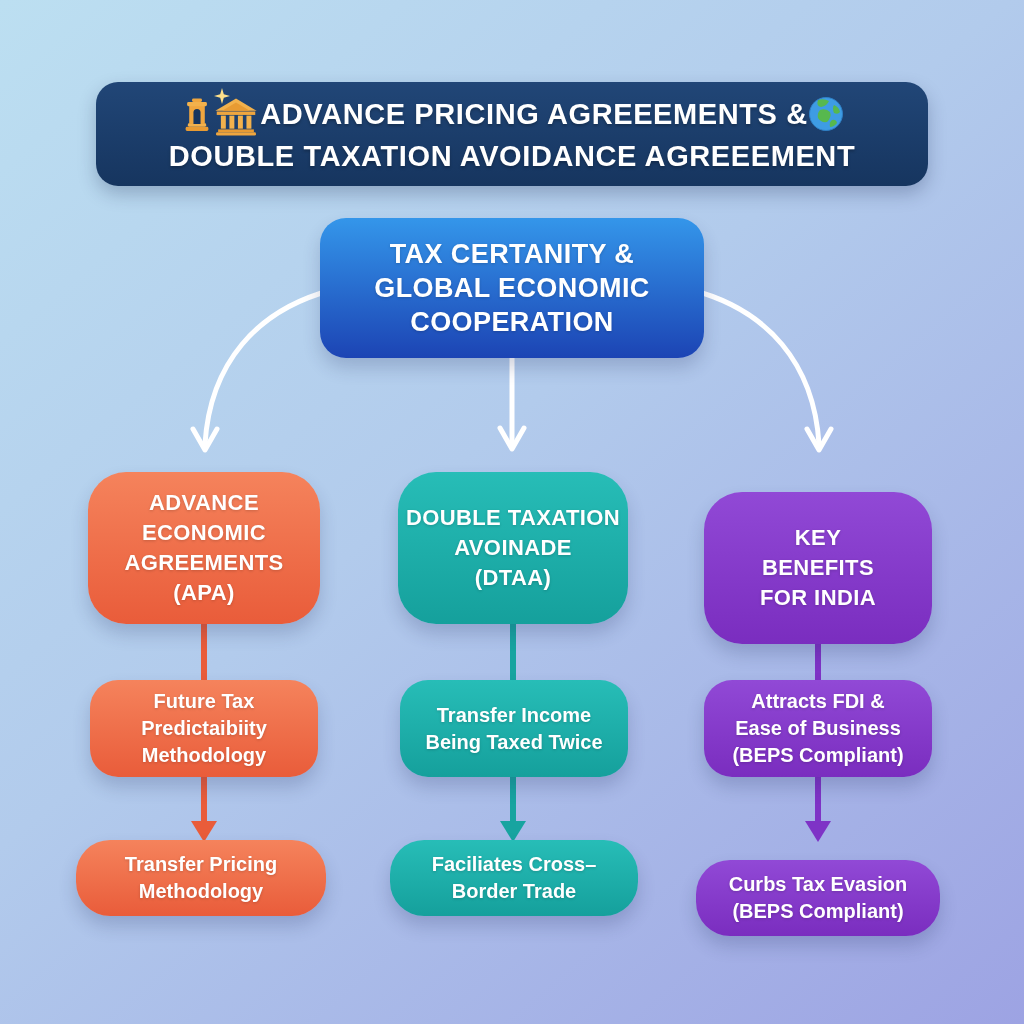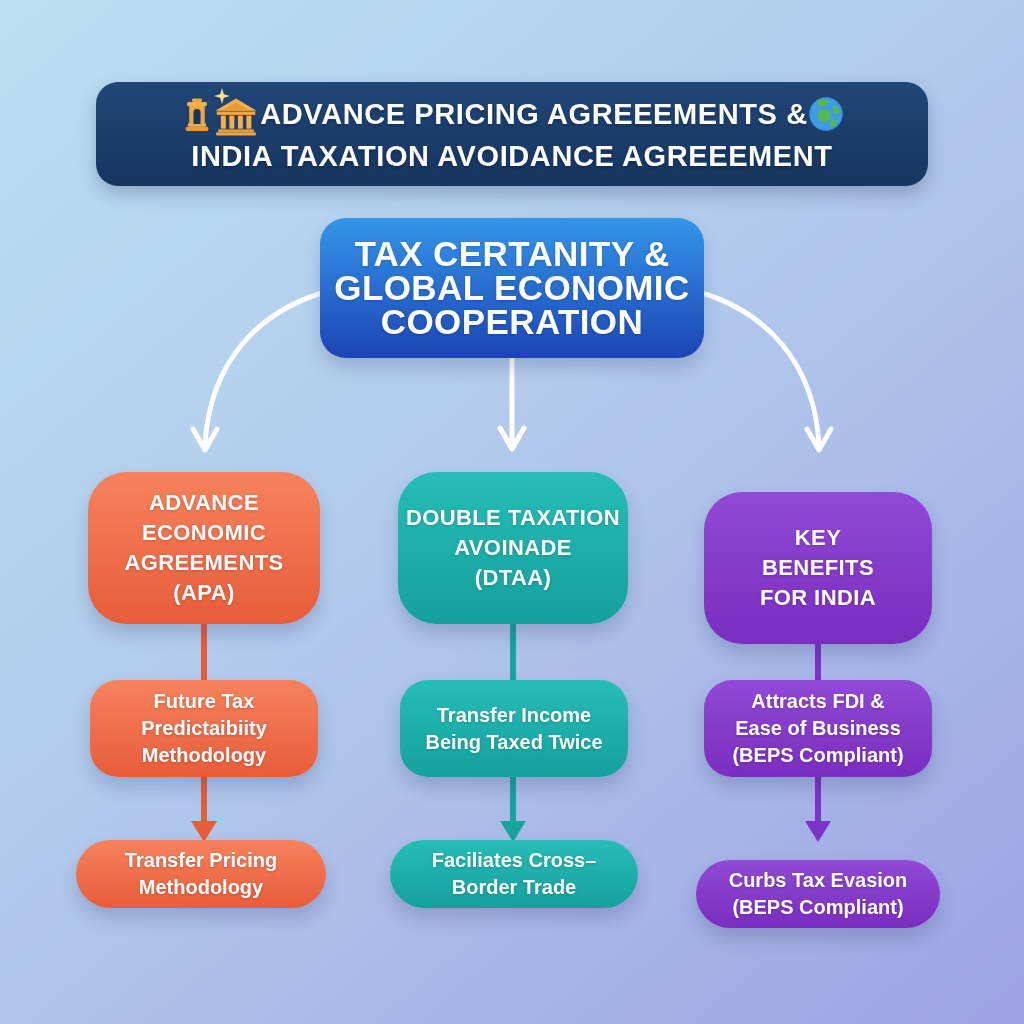--- a/index.html
+++ b/index.html
@@ -27,26 +27,26 @@
   .bank-wrap .sparkle{position:absolute;right:-4px;top:-4px;}
   .box{
     position:absolute;display:flex;align-items:center;justify-content:center;
     color:#fff;text-align:center;font-weight:800;
     box-shadow:0 10px 18px rgba(30,40,90,.20);
   }
   .box .txt{white-space:pre-line;text-shadow:0 1px 3px rgba(0,0,0,.18);}
   .root{
     left:320px;top:218px;width:384px;height:140px;border-radius:26px;
     background:linear-gradient(180deg,#3496EA 0%,#1C44B4 100%);
-    font-size:35px;line-height:34px;letter-spacing:.4px;
+    font-size:27px;line-height:34px;letter-spacing:.4px;
   }
   .col-header{top:472px;height:152px;border-radius:38px;
     font-size:22px;line-height:30px;letter-spacing:.4px;}
   .col-child1{top:680px;height:97px;border-radius:28px;font-size:20px;line-height:27px;}
-  .col-child2{top:840px;height:68px;border-radius:34px;font-size:20px;line-height:27px;}
+  .col-child2{top:840px;height:76px;border-radius:34px;font-size:20px;line-height:27px;}
   .apa-grad{background:linear-gradient(180deg,#F5835C 0%,#E95C3A 100%);}
   .dtaa-grad{background:linear-gradient(180deg,#27BDB7 0%,#15A09C 100%);}
   .key-grad{background:linear-gradient(180deg,#9149D6 0%,#7A2DBF 100%);}
   .apa-h{left:88px;width:232px;}
   .dtaa-h{left:398px;width:230px;}
   .key-h{left:704px;width:228px;margin-top:20px;}
   .apa-c1{left:90px;width:228px;}
   .dtaa-c1{left:400px;width:228px;}
   .key-c1{left:704px;width:228px;}
   .apa-c2{left:76px;width:250px;}
@@ -117,21 +117,21 @@
       <span>ADVANCE PRICING AGREEEMENTS &amp;</span>
       <svg width="36" height="36" viewBox="0 0 36 36">
         <circle cx="18" cy="18" r="16.5" fill="#3E9CE4"></circle>
         <path d="M10 4 Q16 2 21 5 Q19 10 13 11 Q8 10 10 4 Z" fill="#57B84E"></path>
         <path d="M12 14 Q18 12 22 16 Q24 21 19 26 Q13 27 10 22 Q9 17 12 14 Z" fill="#57B84E"></path>
         <path d="M26 9 Q31 11 32 16 Q30 19 26 17 Q24 12 26 9 Z" fill="#57B84E"></path>
         <path d="M24 24 Q28 23 29 27 Q26 31 22 31 Q21 26 24 24 Z" fill="#57B84E"></path>
         <circle cx="18" cy="18" r="16.5" fill="none" stroke="#2F7FC4" stroke-width="1"></circle>
       </svg>
     </div>
-    <div class="banner-line">INDIA TAXATION AVOIDANCE AGREEEMENT</div>
+    <div class="banner-line">DOUBLE TAXATION AVOIDANCE AGREEEMENT</div>
   </header>
 
   <div class="box root">
     <span class="txt">TAX CERTANITY &amp;
 GLOBAL ECONOMIC
 COOPERATION</span>
   </div>
 
   <div class="box col-header apa-grad apa-h">
     <span class="txt">ADVANCE ECONOMIC

